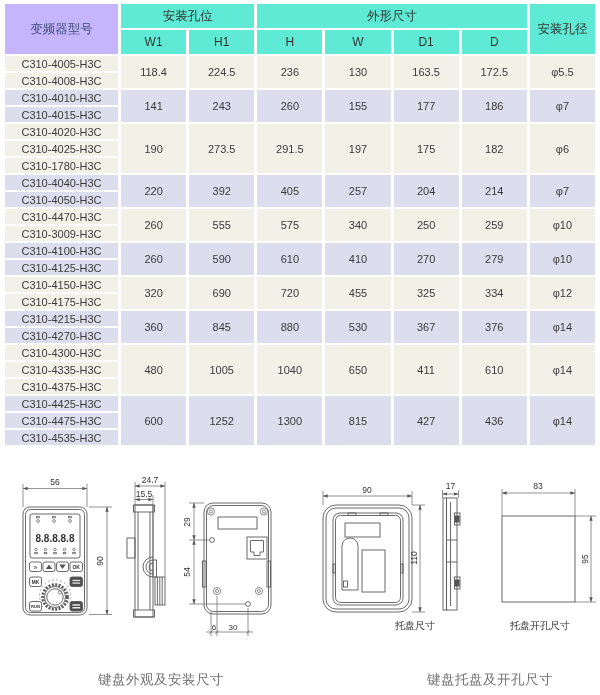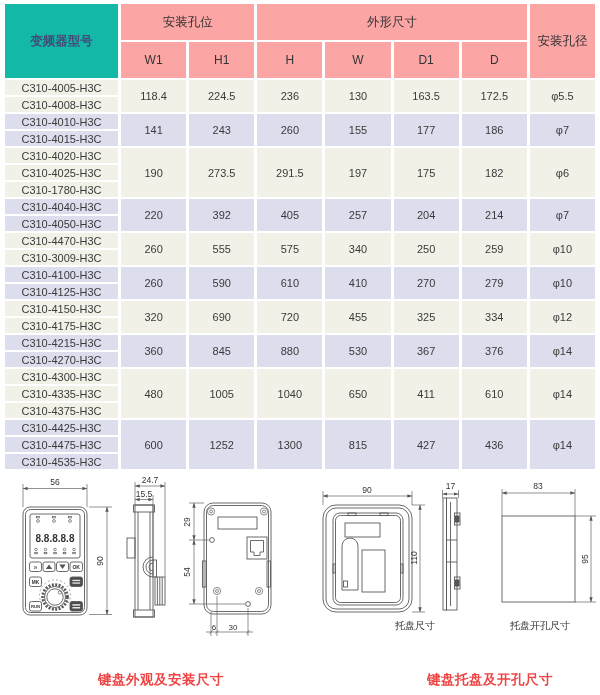--- a/index.html
+++ b/index.html
@@ -8,32 +8,32 @@
     font-family:"Liberation Sans","DejaVu Sans",sans-serif;overflow:hidden;
   }
   
   table.dims{
     border-collapse:separate;border-spacing:3px 2px;table-layout:fixed;
     width:596px;margin:2px 2px 0 2px;
   }
   table.dims th,table.dims td{
     text-align:center;vertical-align:middle;padding:0;overflow:hidden;white-space:nowrap;
   }
-  th.blue{background:#14b8a6;color:#414c79;font-weight:bold;font-size:12.5px;}
-  th.mint{background:#fca5a5;color:#333;font-weight:normal;font-size:12.5px;height:36px;}
+  th.blue{background:#c4b5fd;color:#414c79;font-weight:normal;font-size:12.5px;}
+  th.mint{background:#5eead4;color:#333;font-weight:normal;font-size:12.5px;height:24px;}
   th.mint.sub{font-size:12px;}
   tr.grow td{height:15px;font-size:11px;color:#3a3a3a;}
   tr.cream td{background:#f1f1e8;}
   tr.lav td{background:#dcdeed;}
   td.model{font-size:11px;color:#333;margin-left:33px;}
   
   svg text{font-family:"Liberation Sans","DejaVu Sans",sans-serif;fill:#333;}
   .dwg{position:absolute;top:450px;}
   #dwgL{left:0;} #dwgR{left:300px;}
-  .cap{position:absolute;top:671px;font-size:13.5px;font-weight:bold;color:#ef4444;letter-spacing:0.5px;}
+  .cap{position:absolute;top:671px;font-size:13.5px;font-weight:normal;color:#737373;letter-spacing:0.5px;}
   #cap1{left:98px;} #cap2{left:407px;margin-left:20px;}
 </style>
 </head>
 <body>
 
 <table class="dims">
   <colgroup>
     <col style="width:113px">
       <col>
       <col>

